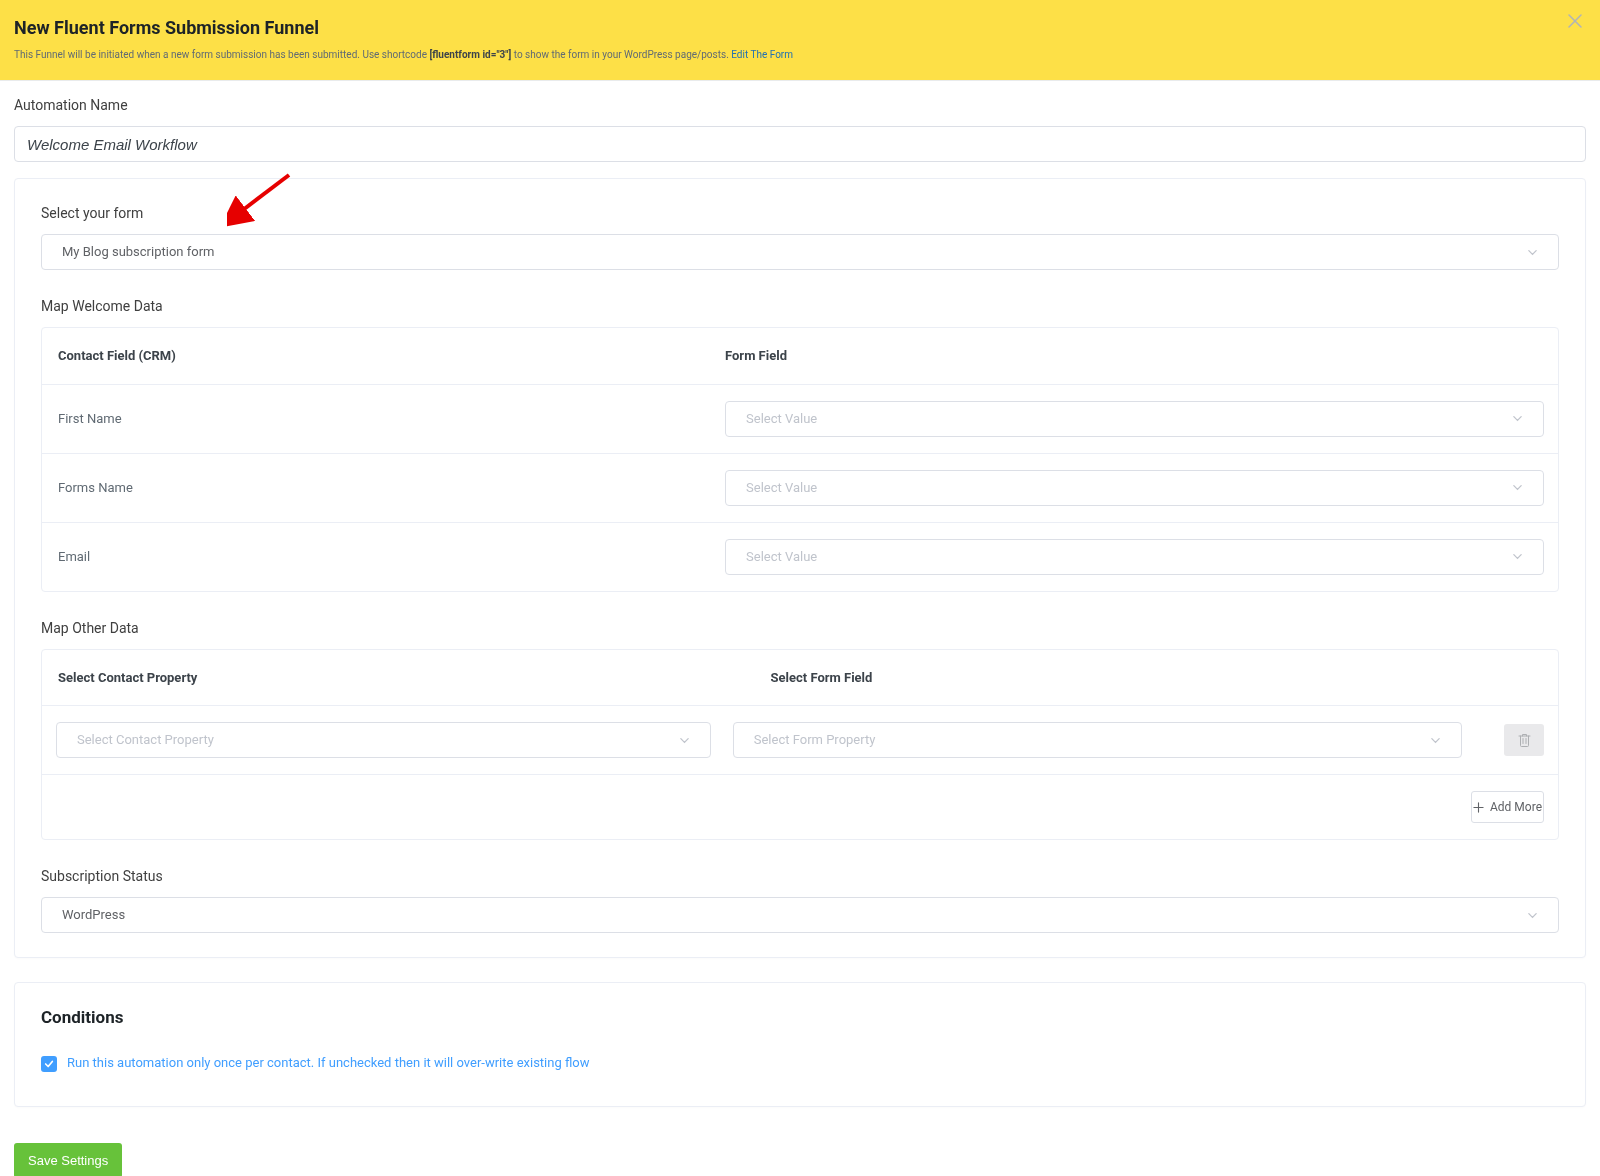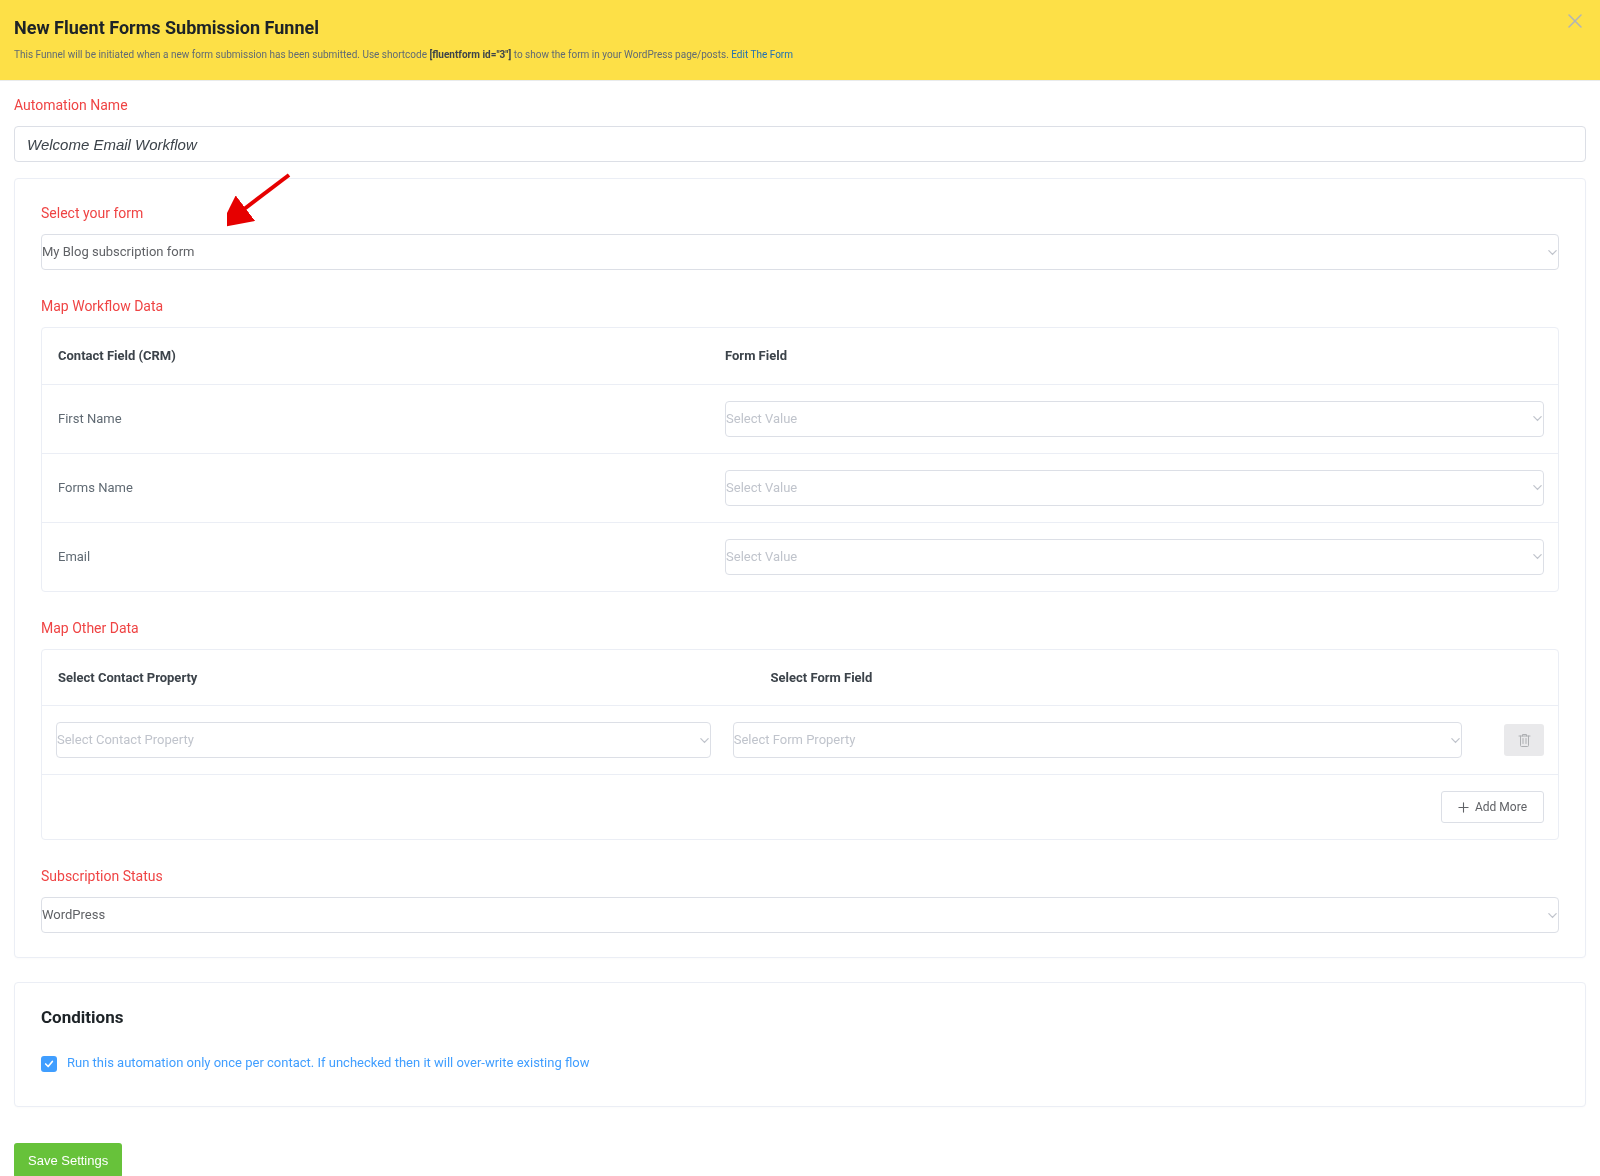--- a/index.html
+++ b/index.html
@@ -38,21 +38,21 @@
     right: 14px;
     width: 22px; height: 22px;
     color: #b0b4b8;
     cursor: pointer;
     display:flex;align-items:center;justify-content:center;
   }
 
   .content { padding: 14px; background:#ffffff;}
   .field-label {
     font-size: 14px;
-    color: #ef4444;
+    color: #404040;
     margin-bottom: 10px;
     display:block;
   }
   .text-input {
     width: 100%;
     height: 36px;
     border: 1px solid #dcdfe6;
     border-radius: 4px;
     padding: 0 12px;
     font-size: 15px;
@@ -71,21 +71,21 @@
   }
 
   .select-box {
     height: 36px;
     border: 1px solid #dcdfe6;
     border-radius: 4px;
     background:#fff;
     display:flex;
     align-items:center;
     justify-content:space-between;
-    padding: 0 0;
+    padding: 0 20px;
     font-size: 13px;
     color: #606266;
     cursor:pointer;
   }
   .select-box.placeholder { color:#c0c4cc; }
   .chev { color:#c0c4cc; display:flex; }
 
   .section-spacing-top { margin-top: 26px; }
 
   .map-table {
@@ -123,21 +123,21 @@
   .other-head .hcell.b { flex:1; }
   .other-body-row { display:flex; padding:16px 14px; gap:22px; align-items:center; border-bottom:1px solid #ebeef5;}
   .other-body-row .sel-a { flex:0 0 44%; }
   .other-body-row .sel-b { flex:1; }
   .other-body-row .del-col { flex:0 0 60px; display:flex; justify-content:flex-end; }
   .del-btn {
     width:40px;height:32px;background:#e9e9eb;border-radius:3px;display:flex;align-items:center;justify-content:center;color:#adafb2;cursor:pointer;
   }
   .other-footer { display:flex; justify-content:flex-end; padding:16px 14px; }
   .add-more-btn {
-    border:1px solid #dcdfe6; border-radius:3px; background:#fff; padding:6px 16px; font-size:12px; color:#606266; cursor:pointer; display:flex; align-items:center; gap:6px;
+    border:1px solid #dcdfe6; border-radius:3px; background:#fff; padding:6px 1px; font-size:12px; color:#606266; cursor:pointer; display:flex; align-items:center; gap:6px;
   }
 
   .conditions-card {
     border:1px solid #ebeef5;
     border-radius:4px;
     background:#fff;
     padding: 22px 26px 34px 26px;
     margin-top: 24px;
     box-shadow: 0 1px 2px rgba(0,0,0,0.02);
   }
@@ -195,21 +195,21 @@
       <div class="select-box">
         <span>My Blog subscription form</span>
         <span class="chev">
             <svg width="11" height="11" viewBox="0 0 12 12">
               <path d="M2 4 L6 8 L10 4" stroke="currentColor" stroke-width="1.4" fill="none" stroke-linecap="round"></path>
             </svg>
           </span>
       </div>
 
       <div class="section-spacing-top">
-        <label class="field-label">Map Workflow Data</label>
+        <label class="field-label">Map Welcome Data</label>
         <div class="map-table">
           <div class="map-row header-row">
             <div class="map-cell left">Contact Field (CRM)</div>
             <div class="map-cell right">Form Field</div>
           </div>
           <div class="map-row">
             <div class="map-cell left">First Name</div>
             <div class="map-cell right">
               <div class="select-box placeholder">
                 <span>Select Value</span>

